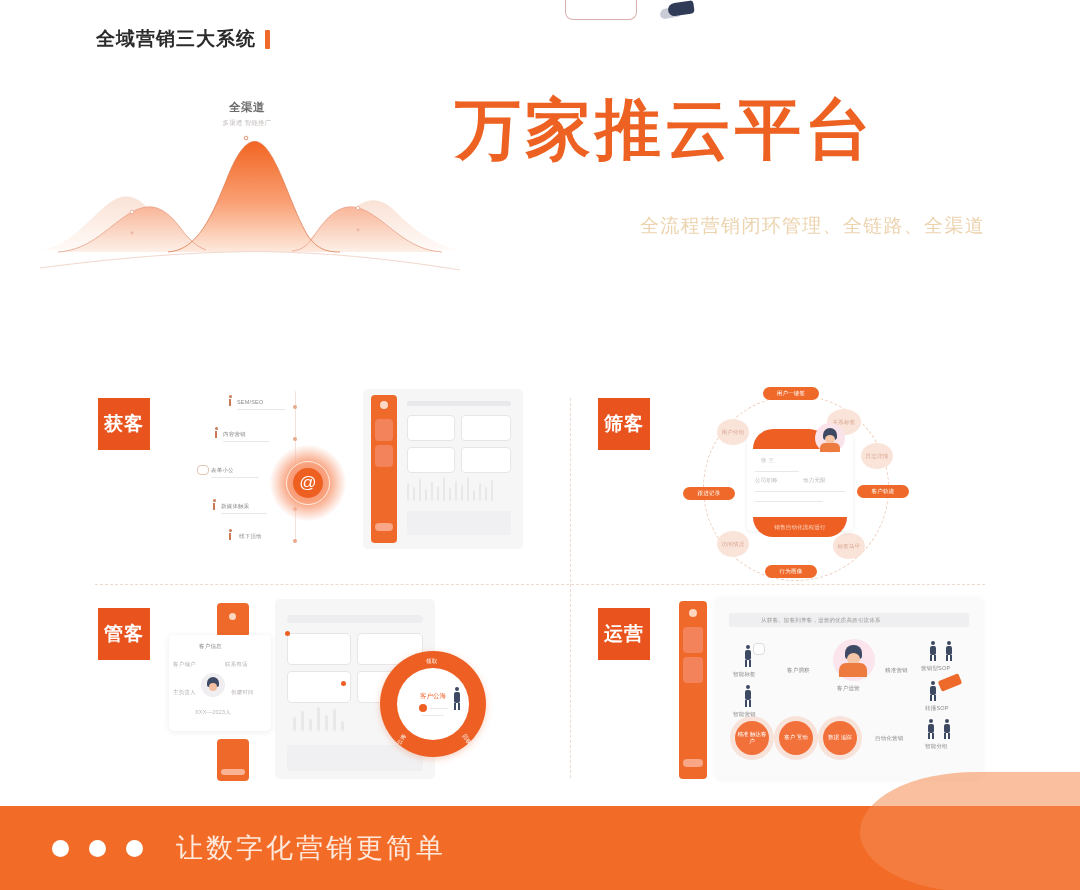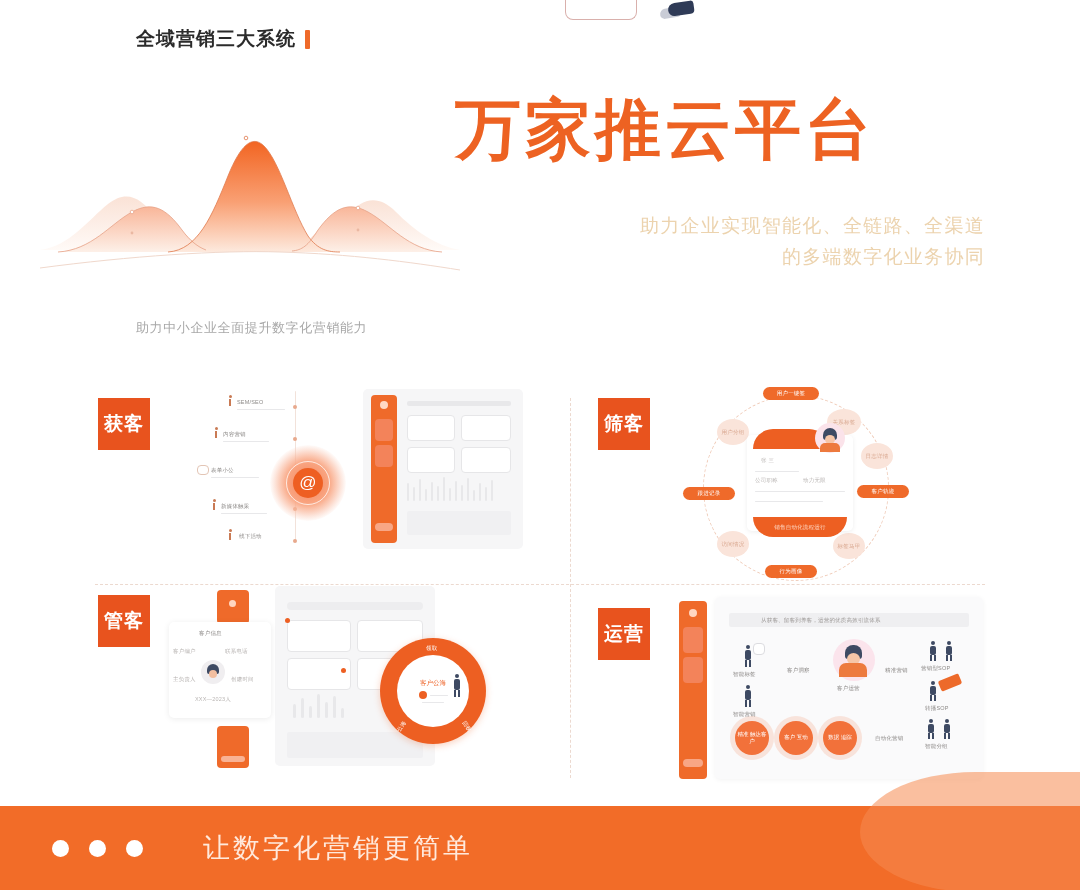--- a/index.html
+++ b/index.html
@@ -16,21 +16,21 @@
   .top-crop { position:absolute; left:0; top:0; width:1080px; height:22px; overflow:hidden; }
   .top-chevron { position:absolute; left:565px; top:-34px; width:72px; height:54px;
     border:1.6px solid #d9b0ac; border-top:none; border-radius:0 0 8px 8px;
     transform:skewY(0deg); }
   .top-shoe { position:absolute; left:668px; top:2px; width:26px; height:13px;
     background:#2f3b57; border-radius:7px 3px 4px 6px; transform:rotate(-8deg); }
   .top-shoe2 { position:absolute; left:660px; top:8px; width:20px; height:10px;
     background:#c9ccd6; border-radius:6px 2px 3px 5px; transform:rotate(-10deg); }
 
   
-  .sec-head { position:absolute;margin-left:40px; }
+  .sec-head { position:absolute; }
   .sec-title { font-size:19px; font-weight:bold; color:#2b2b2b; letter-spacing:1px;
     display:flex; align-items:center; gap:9px; }
   .tick { display:inline-block; width:5px; height:19px; background:#ef6a2a; border-radius:1px; }
   .sec-sub { font-size:13px; color:#a8a8a8; margin-top:9px; letter-spacing:.6px; }
 
   
   .mountain { position:absolute; left:40px; top:100px; width:420px; height:175px; }
   .mountain svg { display:block; width:420px; height:175px; }
   .peak-lab { position:absolute; text-align:center; }
   .peak-name { font-size:11.5px; color:#6b6b6b; font-weight:bold; letter-spacing:.5px; }
@@ -44,21 +44,21 @@
 
   
   .grid { position:absolute; left:40px; top:378px; width:1000px; height:420px; }
   .divider-h { position:absolute; left:55px; top:206px; width:890px; height:0;
     border-top:1px dashed #ecd9cf; }
   .divider-v { position:absolute; left:530px; top:20px; width:0; height:380px;
     border-left:1px dashed #ecd9cf; }
 
   .cell { position:absolute; width:500px; height:210px; }
   .c1 { left:0; top:0; } .c2 { left:500px; top:0; }
-  .c3 { left:0; top:197px; } .c4 { left:500px; top:210px; }
+  .c3 { left:0; top:210px; } .c4 { left:500px; top:210px; }
 
   .badge { position:absolute; left:58px; top:20px; width:52px; height:52px;
     background:#e8531e; color:#fff; font-size:19px; font-weight:bold;
     display:flex; align-items:center; justify-content:center; letter-spacing:1px; }
 
   .art { position:absolute; left:135px; top:5px; width:350px; height:200px; }
 
   
   .screen { position:absolute; background:#f6f6f7; border-radius:5px; }
   .obar { position:absolute; background:#ef6a2a; border-radius:4px; }
@@ -95,21 +95,21 @@
     display:flex; flex-direction:column; align-items:center; justify-content:center; gap:3px; }
   .donut-cap { position:absolute; font-size:5.5px; color:#fff; letter-spacing:.2px; }
 
   
   .footer { position:absolute; left:0; bottom:0; width:1080px; height:84px;
     background:#f26c28; display:flex; align-items:center; }
   .footer-curve { position:absolute; right:-10px; top:-34px; width:230px; height:120px;
     background:#f58a50; border-radius:50% 0 0 50%; opacity:.55; }
   .fdots { display:flex; gap:20px; margin-left:52px; z-index:2; }
   .fdot { width:17px; height:17px; border-radius:50%; background:#fff; }
-  .ftext { margin-left:60px; font-size:27px; color:#ffe9dc; letter-spacing:3px; z-index:2; }
+  .ftext { margin-left:33px; font-size:27px; color:#ffe9dc; letter-spacing:3px; z-index:2; }
 </style>
 </head>
 <body>
 
 <div class="top-crop">
   <div class="top-chevron"></div>
   <div class="top-shoe2"></div>
   <div class="top-shoe"></div>
 </div>
 
@@ -146,30 +146,32 @@
     <path d="M128,152 C158,150 172,116 188,76 C200,46 212,34 224,46 C240,62 252,110 268,136 C278,150 288,152 300,152" fill="none" stroke="#e07a4e" stroke-width="1" opacity=".8"></path>
     <path d="M252,151 C262,150 268,146 278,130 C294,108 308,101 328,112 C350,124 368,150 402,152" fill="none" stroke="#e8a68c" stroke-width="1" opacity=".85"></path>
     <path d="M0,168 C90,156 180,150 240,152 C310,154 370,162 420,170" fill="none" stroke="#f0d8cc" stroke-width="1"></path>
     <circle cx="92" cy="112" r="1.8" fill="#fff" stroke="#e8a68c" stroke-width=".8"></circle>
     <circle cx="206" cy="38" r="1.8" fill="#fff" stroke="#e07a4e" stroke-width=".8"></circle>
     <circle cx="318" cy="108" r="1.8" fill="#fff" stroke="#e8a68c" stroke-width=".8"></circle>
     <circle cx="92" cy="133" r="1.4" fill="#eab8a2"></circle>
     <circle cx="318" cy="130" r="1.4" fill="#eab8a2"></circle>
   </svg>
 
+  <div class="peak-lab" style="left:132px; top:0px; width:150px;">
+    <div class="peak-name">全渠道</div>
+    <div class="peak-desc">多渠道 智能推广</div>
+  </div>
 </div>
 
 <div class="hero-title">万家推云平台</div>
 <div class="hero-tag">
-  <div>助力企业实现智能化、全链路、全渠道</div>
-  <div>的多端数字化业务协同</div>
+  <div>全流程营销闭环管理、全链路、全渠道</div>
 </div>
 
 <div class="sec-head" style="left:96px; top:310px;">
-  <div class="sec-sub">助力中小企业全面提升数字化营销能力</div>
 </div>
 
 <div class="grid">
   <div class="divider-h"></div>
   <div class="divider-v"></div>
 
   <div class="cell c1">
     <div class="badge">获客</div>
     <div class="art">
       <div class="ln" style="left:120px; top:8px; width:1px; height:150px; background:#f2e2da;"></div>

